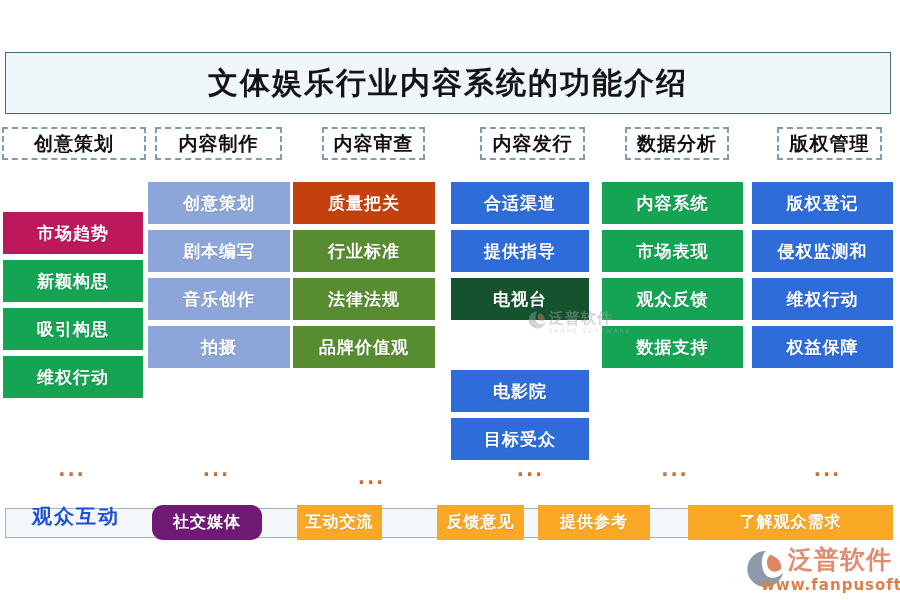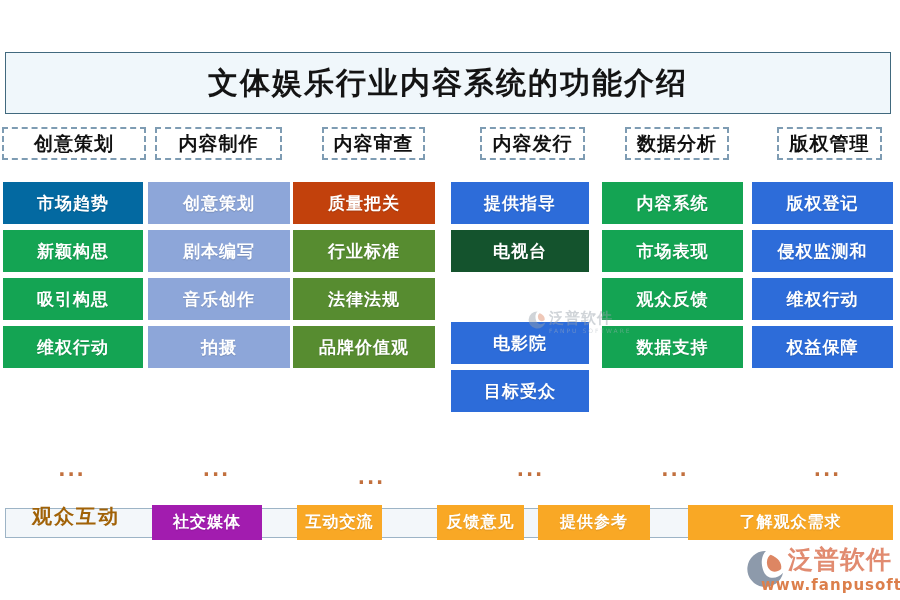--- a/index.html
+++ b/index.html
@@ -15,21 +15,21 @@
 
   .stack{position:absolute;top:182px;display:flex;flex-direction:column;gap:6px;}
   .col-1{left:3px;width:140px}.col-2{left:148px;width:142px}.col-3{left:293px;width:142px}
   .col-4{left:451px;width:138px}.col-5{left:602px;width:141px}.col-6{left:752px;width:141px}
   .box{height:42px;display:flex;align-items:center;justify-content:center;color:#ffffff;font-weight:bold;font-size:17px;letter-spacing:1px;text-shadow:0 1px 1px rgba(0,0,0,0.15);}
 
   .dots{position:absolute;top:456px;height:26px;display:flex;align-items:center;justify-content:center;color:#c2703e;font-weight:bold;font-size:19px;letter-spacing:2px;}
   .dots.low{top:464px;}
 
   .strip{position:absolute;left:5px;top:508px;width:884px;height:28px;background:#f3f7fa;border:1px solid #9db4c6;}
-  .strip-label{position:absolute;left:32px;top:508px;height:16px;display:flex;align-items:center;font-size:20px;font-weight:bold;color:#a16207;letter-spacing:2px;}
+  .strip-label{position:absolute;left:32px;top:508px;height:16px;display:flex;align-items:center;font-size:20px;font-weight:bold;color:#1d4ed8;letter-spacing:2px;}
   .bbox{position:absolute;top:505px;height:35px;color:#ffffff;font-weight:bold;font-size:16px;display:flex;align-items:center;justify-content:center;letter-spacing:1px;text-shadow:0 1px 1px rgba(0,0,0,0.12);}
   .b-1{left:152px;width:110px}.b-2{left:297px;width:85px}.b-3{left:437px;width:87px}
   .b-4{left:538px;width:112px}.b-5{left:688px;width:205px}
 
   .watermark{position:absolute;left:528px;top:311px;opacity:0.45;z-index:6;display:flex;gap:3px;align-items:flex-start;pointer-events:none;}
   .wm-texts{display:flex;flex-direction:column;line-height:1;}
   .wm-name{font-size:15px;font-weight:bold;color:#98a2ab;letter-spacing:1px;}
   .wm-sub{font-size:6px;color:#a9b2ba;letter-spacing:2px;margin-top:2px;}
 
   .logo{position:absolute;left:746px;top:547px;width:150px;height:50px;}
@@ -45,38 +45,39 @@
 <div>
     <div class="hdr h-1">创意策划</div>
     <div class="hdr h-2">内容制作</div>
     <div class="hdr h-3">内容审查</div>
     <div class="hdr h-4">内容发行</div>
     <div class="hdr h-5">数据分析</div>
     <div class="hdr h-6">版权管理</div>
   </div>
 <div>
     <div class="stack col-1">
-      <div class="box" style="background: #0369a1;">市场趋势</div>
+      <div class="box" style="background: #be185d; margin-top: 30px;">市场趋势</div>
       <div class="box" style="background: rgb(20, 164, 83);">新颖构思</div>
       <div class="box" style="background: rgb(20, 164, 83);">吸引构思</div>
       <div class="box" style="background: rgb(20, 164, 83);">维权行动</div>
     </div>
     <div class="stack col-2">
       <div class="box" style="background: rgb(141, 166, 217);">创意策划</div>
       <div class="box" style="background: rgb(141, 166, 217);">剧本编写</div>
       <div class="box" style="background: rgb(141, 166, 217);">音乐创作</div>
       <div class="box" style="background: rgb(141, 166, 217);">拍摄</div>
     </div>
     <div class="stack col-3">
       <div class="box" style="background: #c2410c;">质量把关</div>
       <div class="box" style="background: rgb(87, 140, 48);">行业标准</div>
       <div class="box" style="background: rgb(87, 140, 48);">法律法规</div>
       <div class="box" style="background: rgb(87, 140, 48);">品牌价值观</div>
     </div>
     <div class="stack col-4">
+      <div class="box" style="background: rgb(45, 108, 217);">合适渠道</div>
       <div class="box" style="background: rgb(45, 108, 217);">提供指导</div>
       <div class="box" style="background: #14532d;">电视台</div>
       <div class="box" style="background: rgb(45, 108, 217); margin-top: 44px;">电影院</div>
       <div class="box" style="background: rgb(45, 108, 217);">目标受众</div>
     </div>
     <div class="stack col-5">
       <div class="box" style="background: rgb(20, 164, 83);">内容系统</div>
       <div class="box" style="background: rgb(20, 164, 83);">市场表现</div>
       <div class="box" style="background: rgb(20, 164, 83);">观众反馈</div>
       <div class="box" style="background: rgb(20, 164, 83);">数据支持</div>
@@ -93,21 +94,21 @@
     <div class="dots h-2">...</div>
     <div class="dots h-3 low">...</div>
     <div class="dots h-4">...</div>
     <div class="dots h-5">...</div>
     <div class="dots h-6">...</div>
   </div>
 
 <div class="strip"></div>
 <div class="strip-label">观众互动</div>
 <div>
-    <div class="bbox b-1" style="background: #a21caf;">社交媒体</div>
+    <div class="bbox b-1" style="background: #701a75; border-radius: 11px;">社交媒体</div>
     <div class="bbox b-2" style="background: rgb(249, 168, 37);">互动交流</div>
     <div class="bbox b-3" style="background: rgb(249, 168, 37);">反馈意见</div>
     <div class="bbox b-4" style="background: rgb(249, 168, 37);">提供参考</div>
     <div class="bbox b-5" style="background: rgb(249, 168, 37);">了解观众需求</div>
   </div>
 
 <div class="watermark">
   <span>
     <svg width="18" height="18" viewBox="0 0 40 40">
       <path d="M21 1 A19 19 0 1 0 39 24 C32 32 21 31 18 21 C15 12 17 5 21 1 Z" fill="#98a2ab"></path>

